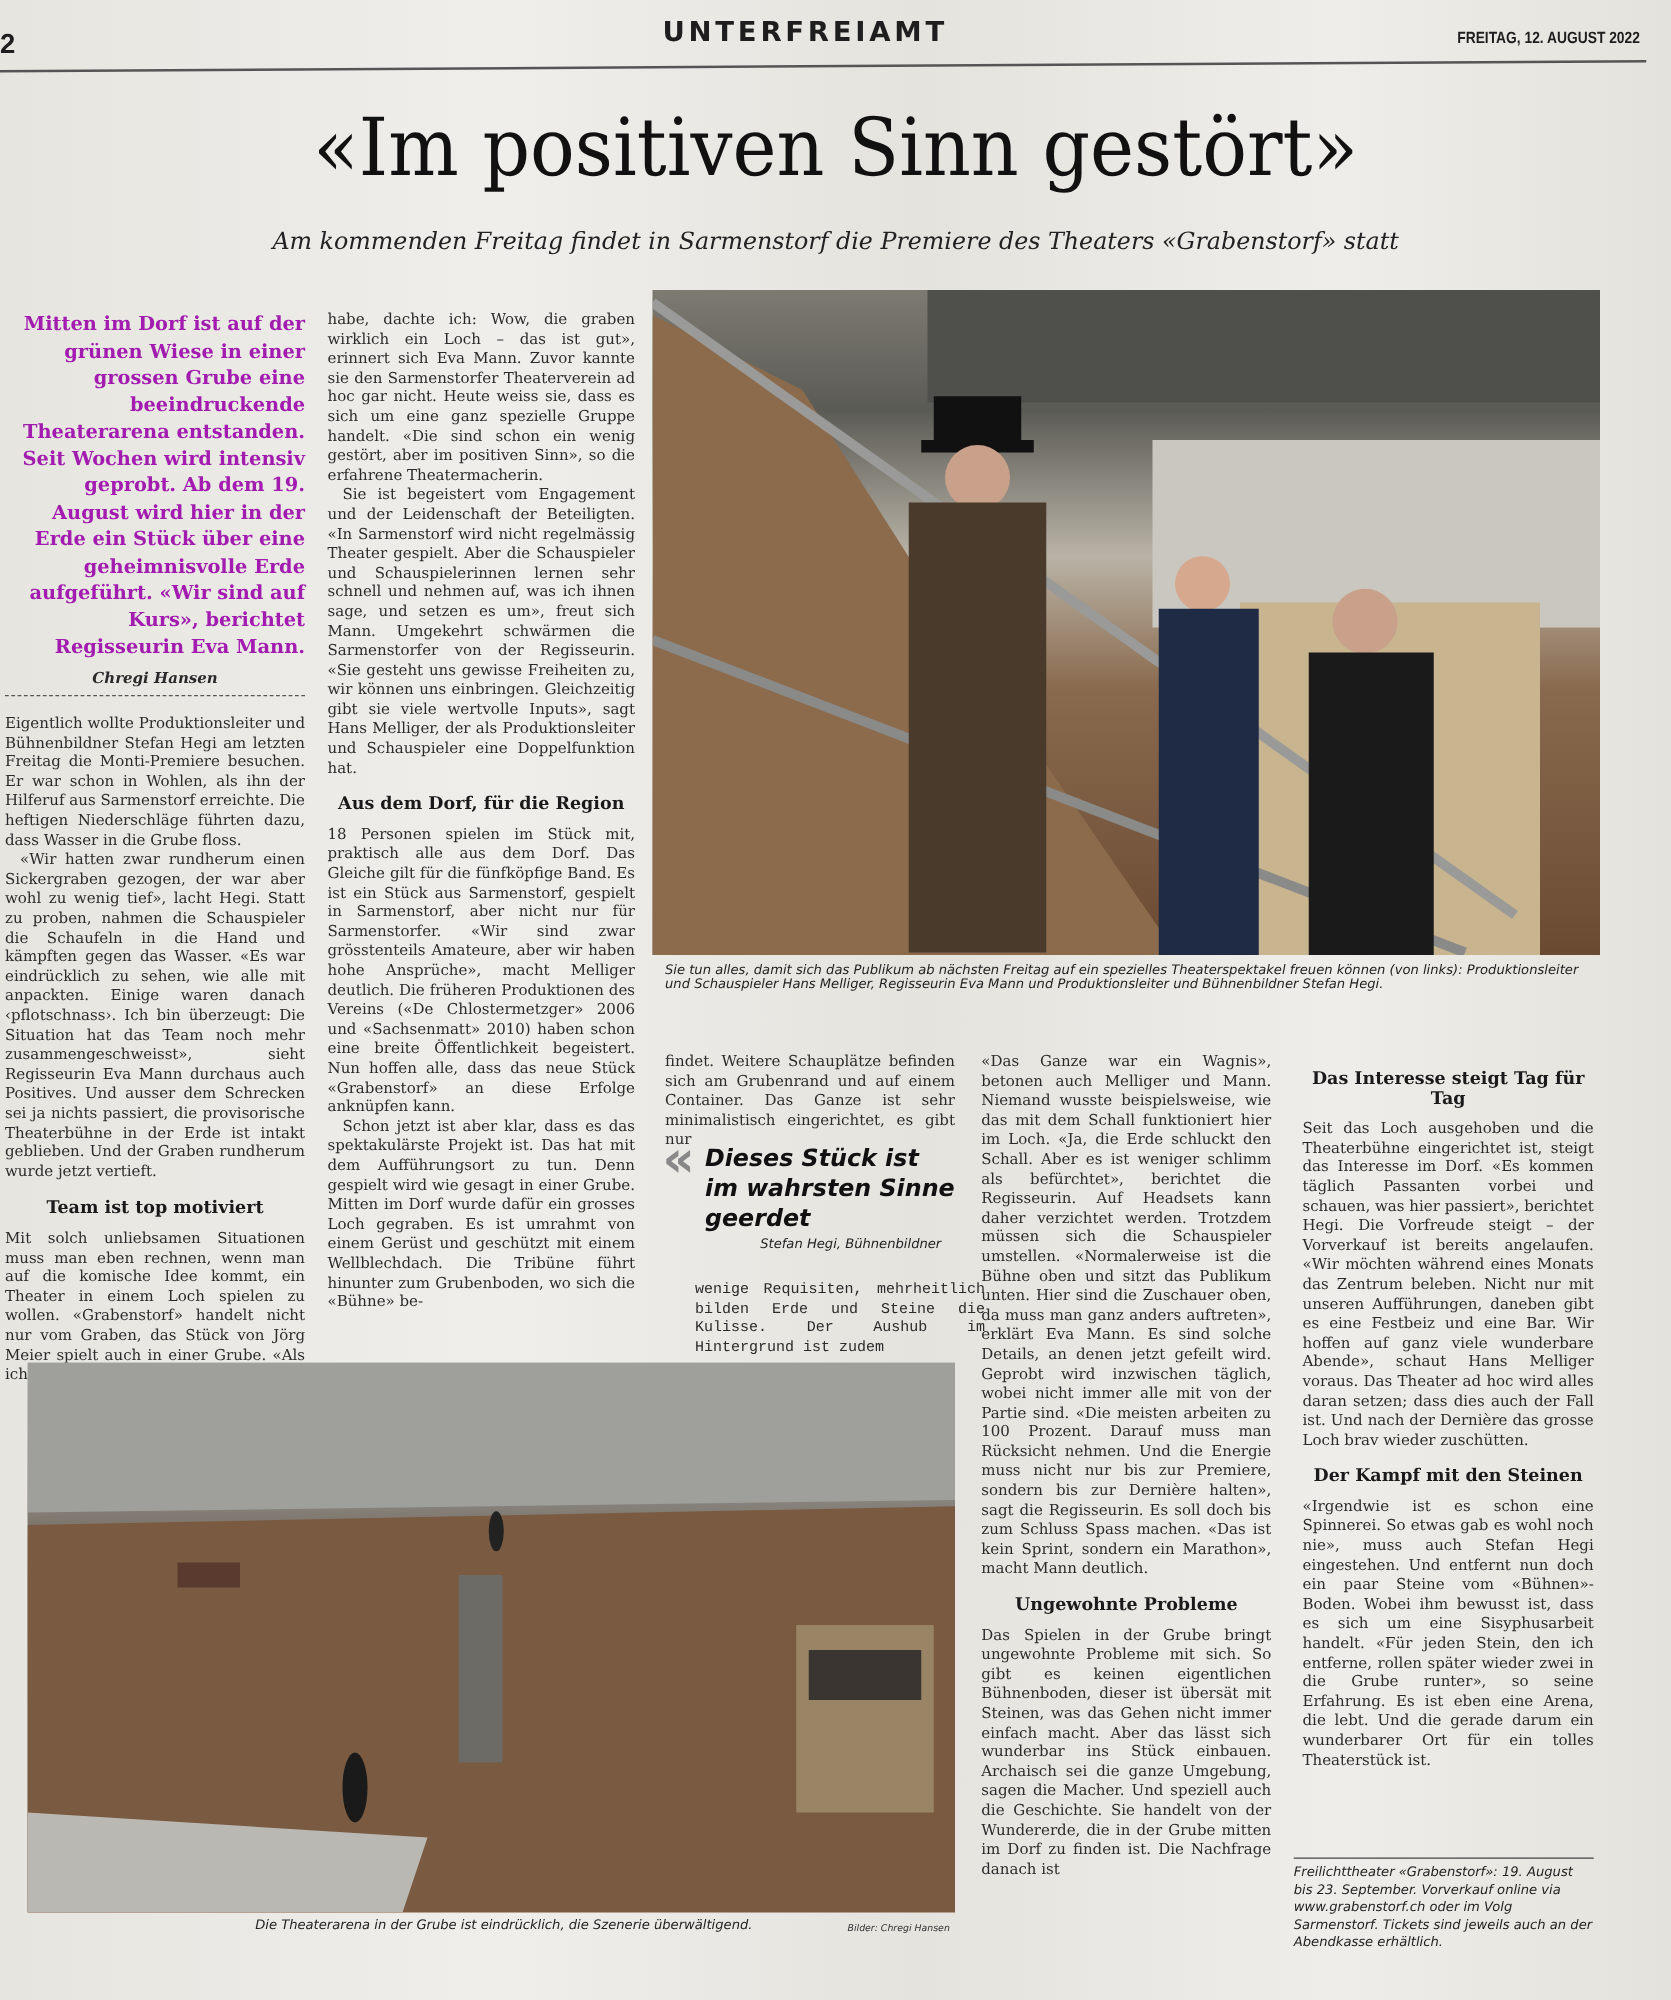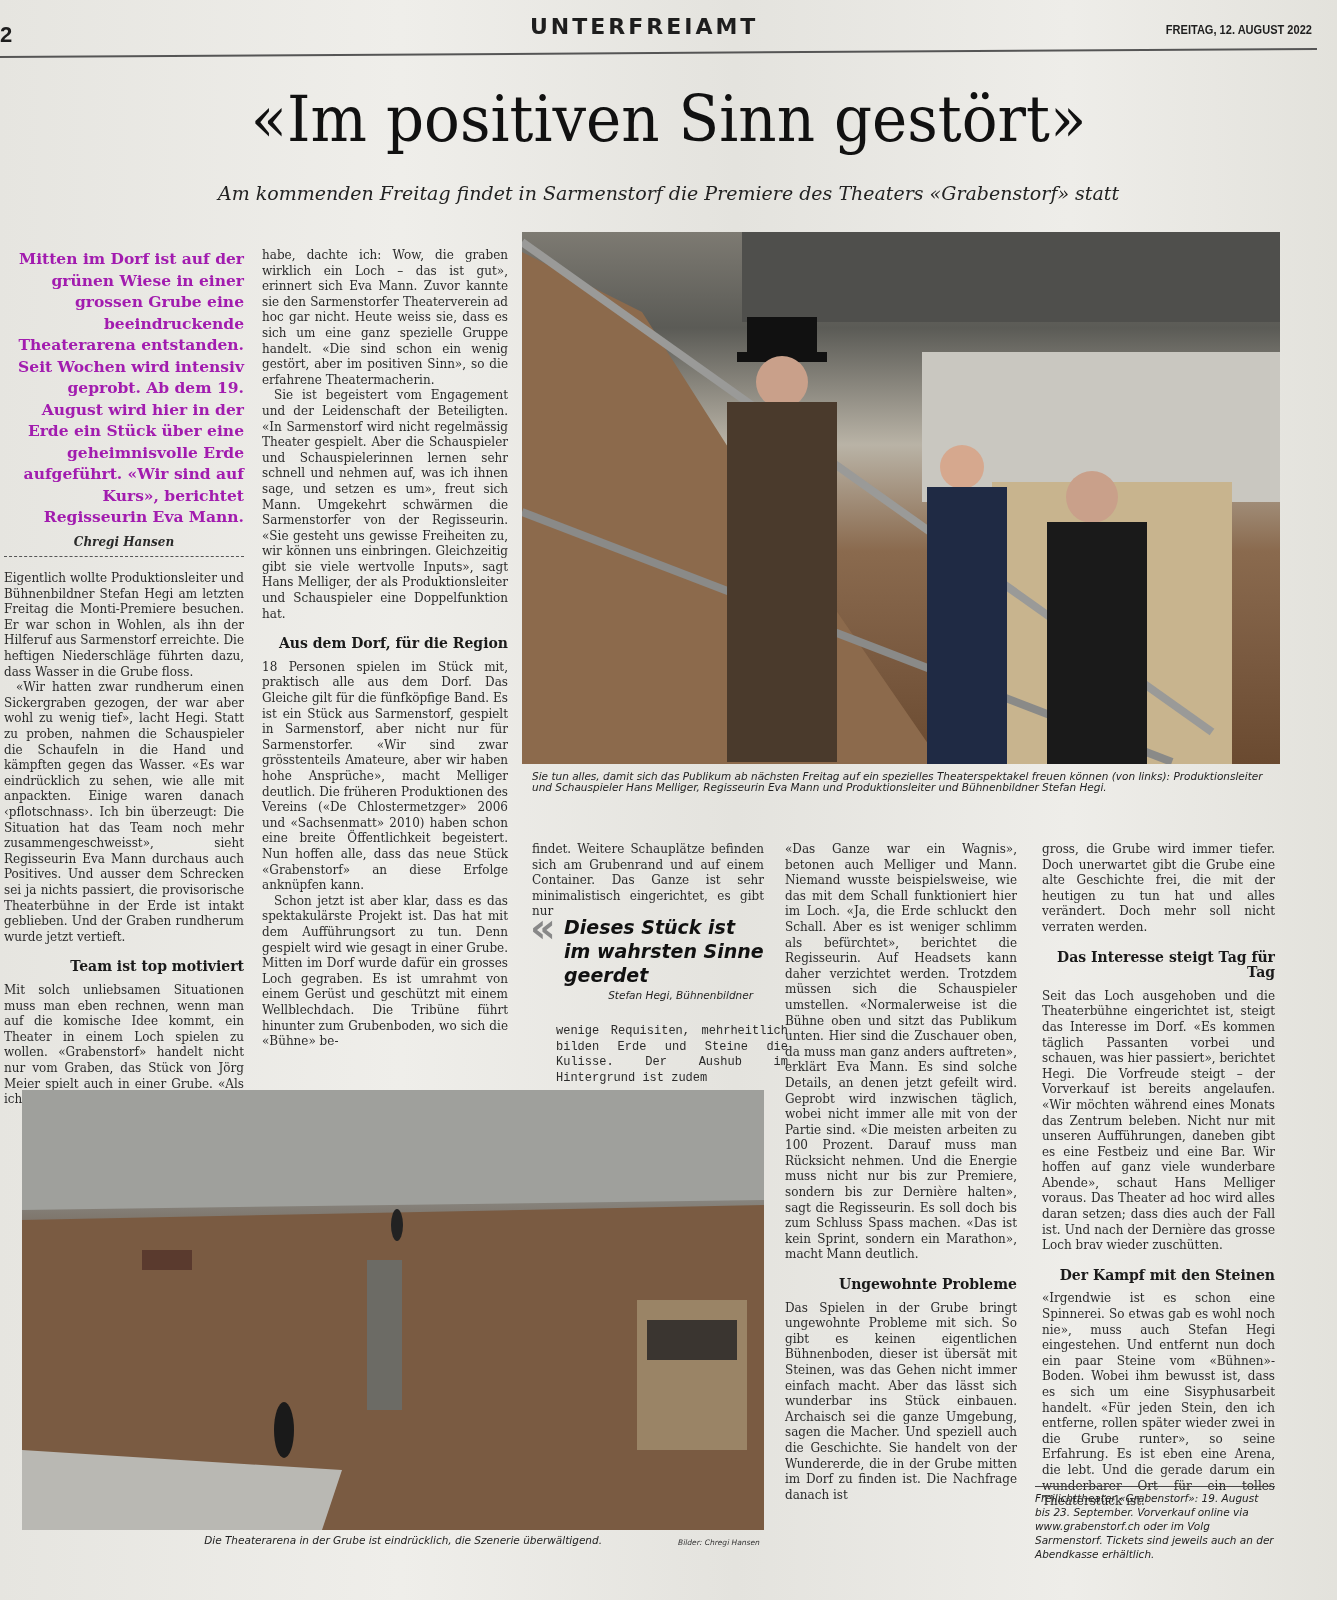--- a/index.html
+++ b/index.html
@@ -17,21 +17,21 @@
   .date { right: 25px; top: 22px; font-family: "Liberation Sans", sans-serif; font-weight: bold; font-size: 13px; letter-spacing: 0; transform: scaleX(0.85); transform-origin: right; }
   .rule { left: 0; right: 20px; top: 52px; height: 2px; background: #555; transform: rotate(-0.35deg); }
   .headline { left: 0; width: 1337px; top: 82px; text-align: center; font-family: "DejaVu Serif", serif; font-size: 64px; letter-spacing: 0; transform: scaleX(0.93); color: #111; }
   .subhead { left: 0; width: 1337px; top: 182px; text-align: center; font-family: "DejaVu Serif", serif; font-style: italic; font-size: 19px; color: #222; }
 
   .col { position: absolute; font-size: 12px; line-height: 15.6px; text-align: justify; hyphens: manual; color: #2a2a2a; }
   .col p { text-indent: 0; }
   .col p + p { text-indent: 12px; }
   .lead { font-size: 15.5px; line-height: 21.5px; font-weight: bold; text-align: right; color: #a21caf; }
   .byline { text-align: center; font-style: italic; font-weight: bold; font-size: 12px; margin-top: 7px; padding-bottom: 6px; border-bottom: 1px dashed #555; }
-  .subhd { text-align: right; font-weight: bold; font-size: 14px; margin: 14px 0 8px; color: #1a1a1a; }
+  .subhd { text-align: center; font-weight: bold; font-size: 14px; margin: 14px 0 8px; color: #1a1a1a; }
 
   .photo { position: absolute; overflow: hidden; }
   .photo1 { left: 522px; top: 232px; width: 758px; height: 532px;
     background: linear-gradient(180deg, #7d7a72 0%, #5b5b56 18%, #b9b3a6 40%, #8a6a4e 60%, #7a5a40 80%, #6a4a30 100%); }
   .photo2 { left: 22px; top: 1090px; width: 742px; height: 440px;
     background: linear-gradient(180deg, #b5b6b2 0%, #8d8e8a 22%, #6a5442 40%, #7b5f47 65%, #8e7055 100%); }
   .caption { position: absolute; font-family: "DejaVu Sans", sans-serif; font-style: italic; font-size: 10.5px; line-height: 11px; color: #222; }
   .credit { position: absolute; font-family: "DejaVu Sans", sans-serif; font-style: italic; font-size: 7.5px; color: #333; }
 
   .quote-box { position: absolute; left: 530px; top: 915px; width: 235px; }
@@ -103,21 +103,20 @@
   <p>wenige Requisiten, mehrheitlich bilden Erde und Steine die Kulisse. Der Aushub im Hintergrund ist zudem</p>
 </div>
 
 <div class="col" style="left:785px; top:842px; width:232px;">
   <p>«Das Ganze war ein Wagnis», betonen auch Melliger und Mann. Niemand wusste beispielsweise, wie das mit dem Schall funktioniert hier im Loch. «Ja, die Erde schluckt den Schall. Aber es ist weniger schlimm als befürchtet», berichtet die Regisseurin. Auf Headsets kann daher verzichtet werden. Trotzdem müssen sich die Schauspieler umstellen. «Normalerweise ist die Bühne oben und sitzt das Publikum unten. Hier sind die Zuschauer oben, da muss man ganz anders auftreten», erklärt Eva Mann. Es sind solche Details, an denen jetzt gefeilt wird. Geprobt wird inzwischen täglich, wobei nicht immer alle mit von der Partie sind. «Die meisten arbeiten zu 100 Prozent. Darauf muss man Rücksicht nehmen. Und die Energie muss nicht nur bis zur Premiere, sondern bis zur Dernière halten», sagt die Regisseurin. Es soll doch bis zum Schluss Spass machen. «Das ist kein Sprint, sondern ein Marathon», macht Mann deutlich.</p>
   <div class="subhd">Ungewohnte Probleme</div>
   <p>Das Spielen in der Grube bringt ungewohnte Probleme mit sich. So gibt es keinen eigentlichen Bühnenboden, dieser ist übersät mit Steinen, was das Gehen nicht immer einfach macht. Aber das lässt sich wunderbar ins Stück einbauen. Archaisch sei die ganze Umgebung, sagen die Macher. Und speziell auch die Geschichte. Sie handelt von der Wundererde, die in der Grube mitten im Dorf zu finden ist. Die Nachfrage danach ist</p>
 </div>
 
 <div class="col" style="left:1042px; top:842px; width:233px;">
-  <p>gross, die Grube wird immer tiefer. Doch unerwartet gibt die Grube eine alte Geschichte frei, die mit der heutigen zu tun hat und alles verändert. Doch mehr soll nicht verraten werden.</p>
   <div class="subhd">Das Interesse steigt Tag für Tag</div>
   <p>Seit das Loch ausgehoben und die Theaterbühne eingerichtet ist, steigt das Interesse im Dorf. «Es kommen täglich Passanten vorbei und schauen, was hier passiert», berichtet Hegi. Die Vorfreude steigt – der Vorverkauf ist bereits angelaufen. «Wir möchten während eines Monats das Zentrum beleben. Nicht nur mit unseren Aufführungen, daneben gibt es eine Festbeiz und eine Bar. Wir hoffen auf ganz viele wunderbare Abende», schaut Hans Melliger voraus. Das Theater ad hoc wird alles daran setzen; dass dies auch der Fall ist. Und nach der Dernière das grosse Loch brav wieder zuschütten.</p>
   <div class="subhd">Der Kampf mit den Steinen</div>
   <p>«Irgendwie ist es schon eine Spinnerei. So etwas gab es wohl noch nie», muss auch Stefan Hegi eingestehen. Und entfernt nun doch ein paar Steine vom «Bühnen»-Boden. Wobei ihm bewusst ist, dass es sich um eine Sisyphusarbeit handelt. «Für jeden Stein, den ich entferne, rollen später wieder zwei in die Grube runter», so seine Erfahrung. Es ist eben eine Arena, die lebt. Und die gerade darum ein wunderbarer Ort für ein tolles Theaterstück ist.</p>
 </div>
 <div class="info-box">Freilichttheater «Grabenstorf»: 19. August bis 23. September. Vorverkauf online via www.grabenstorf.ch oder im Volg Sarmenstorf. Tickets sind jeweils auch an der Abendkasse erhältlich.</div>
 
 <div class="photo photo2">
   <svg width="742" height="440" viewBox="0 0 742 440">
     <polygon points="0,0 742,0 742,110 0,120" fill="#9fa09c"></polygon>

